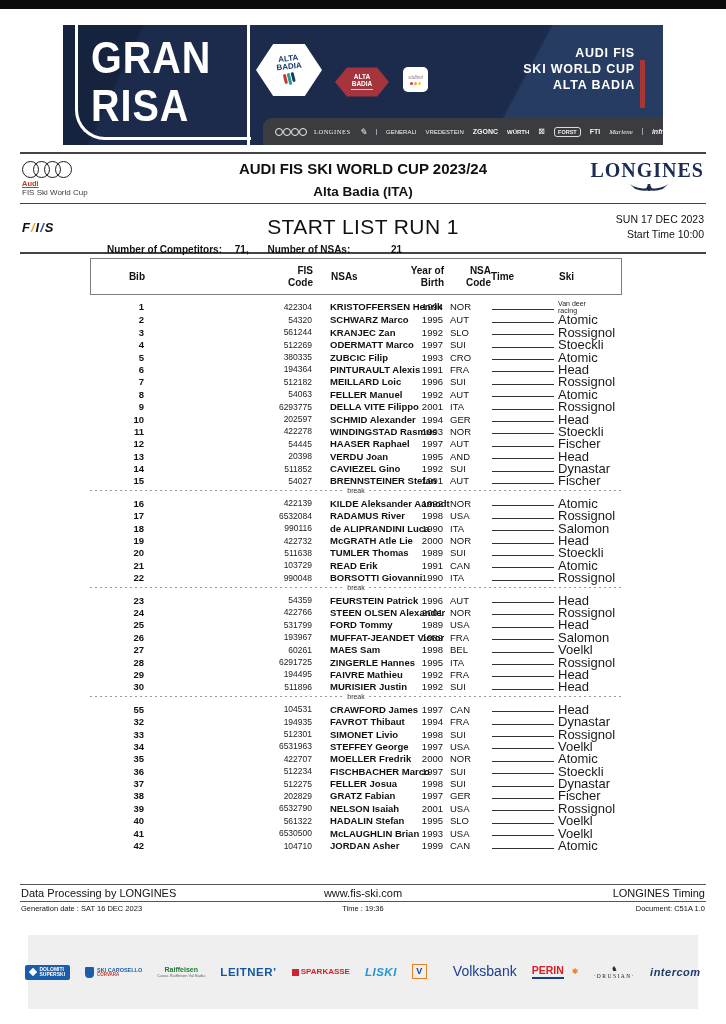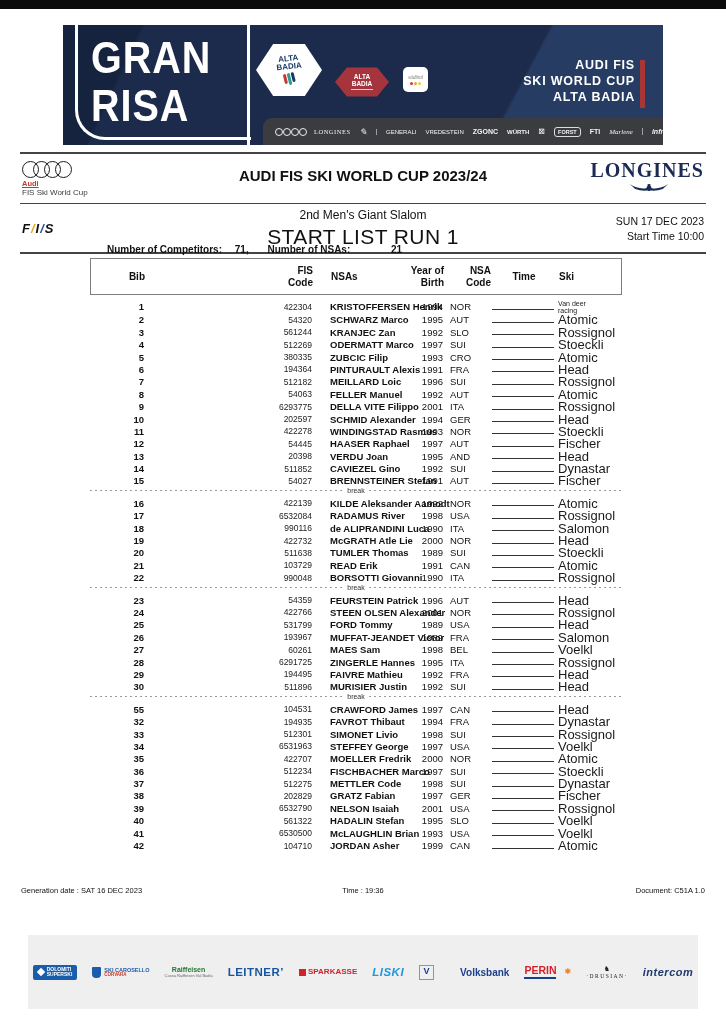--- a/index.html
+++ b/index.html
@@ -36,21 +36,21 @@
   .hex-red .ab-txt{color:#fff;font-weight:700;font-size:6.5px;line-height:6.5px;text-align:center;}
   .hex-red .ab-sub{width:22px;height:1px;background:#e8cfcf;margin-top:2px;}
   .cube{position:absolute;left:340px;top:42px;width:25px;height:25px;background:#fff;border-radius:5px;
         display:flex;flex-direction:column;align-items:center;justify-content:center;gap:2px;}
   .cube .cube-txt{font-size:4.5px;color:#777;font-style:italic;}
   .cube .dots{display:flex;gap:1px;}
   .cube .dots i{width:3px;height:3px;border-radius:50%;display:block;}
   .cube .dots i:nth-child(1){background:#d23b2e;}
   .cube .dots i:nth-child(2){background:#e9a13b;}
   .cube .dots i:nth-child(3){background:#e4d43a;}
-  .banner-right{position:absolute;right:28px;top:32px;text-align:right;color:#fff;
+  .banner-right{position:absolute;right:28px;top:20px;text-align:right;color:#fff;
                 font-weight:700;font-size:12.5px;line-height:16px;letter-spacing:.8px;}
   .red-bar{position:absolute;right:18px;top:35px;width:5px;height:48px;background:#a93636;}
   .banner-strip{position:absolute;left:200px;right:0;bottom:0;height:27px;background:#3b3c40;
                 border-top-left-radius:9px;display:flex;align-items:center;gap:9px;
                 padding:0 12px;box-sizing:border-box;}
   .bsp{color:#f2f2f2;font-size:6px;white-space:nowrap;display:flex;align-items:center;gap:2px;}
   .bsp-audi-rings i{display:block;width:6px;height:6px;border:1px solid #eee;border-radius:50%;margin-right:-2px;}
   .bsp-longines{font-family:"Liberation Serif",serif;letter-spacing:.5px;font-size:6.5px;}
   .bsp-generali{border-left:1px solid #9aa0aa;padding-left:9px;}
   .bsp-zgonc,.bsp-fti{font-weight:700;font-size:7px;}
@@ -96,21 +96,21 @@
   .tbl{position:absolute;left:90px;top:258px;width:532px;}
   .tbl-head{border:1px solid #7d7d7d;display:grid;
             grid-template-columns:64px 158px 80px 51px 47px 66px 66px;
             box-sizing:border-box;padding:4px 0;height:37px;align-items:center;}
   .th{font-weight:700;font-size:10px;line-height:11.5px;}
   .th.bib{text-align:right;padding-right:10px;}
   .th.code{text-align:right;}
   .th.name{padding-left:18px;}
   .th.year{text-align:right;}
   .th.nsa{padding-left:7px;text-align:right;}
-  .th.time{text-align:center;}
+  .th.time{}
   .th.ski{padding-left:2px;}
   .tbl-body{margin-top:5px;}
   .row{display:grid;grid-template-columns:64px 158px 80px 51px 47px 66px 66px;
        height:12.4px;align-items:center;}
   .cell{overflow:visible;white-space:nowrap;}
   .cell.bib{font-weight:700;font-size:9.5px;text-align:right;padding-right:10px;}
   .cell.code{font-size:8.5px;text-align:right;color:#222;}
   .cell.name{font-weight:700;font-size:9.5px;padding-left:18px;}
   .cell.year{font-size:9.5px;text-align:right;}
   .cell.nsa{font-size:9.5px;padding-left:7px;}
@@ -149,21 +149,21 @@
   .sp-raiffeisen .t1{color:#1f7a33;font-size:7px;font-weight:700;}
   .sp-raiffeisen .t2{color:#666;font-size:4px;}
   .sp-leitner{color:#16559f;font-weight:700;font-size:11.5px;letter-spacing:.5px;}
   .sp-sparkasse{flex-direction:row;gap:2px;align-items:flex-start;}
   .sp-sparkasse .box{width:7px;height:7px;background:#d0232e;display:block;margin-top:1px;}
   .sp-sparkasse .t1{color:#d0232e;font-weight:700;font-size:8px;}
   .sp-liski{color:#2196d6;font-weight:700;font-style:italic;font-size:11.5px;letter-spacing:.5px;}
   .sp-volksbank{flex-direction:row;gap:3px;align-items:center;}
   .sp-volksbank .vbox{width:13px;height:13px;border:1.5px solid #e98024;display:flex;
                       align-items:center;justify-content:center;color:#1b3f8f;font-weight:700;font-size:9px;}
-  .sp-volksbank .t1{color:#1b3f8f;font-weight:700;font-size:10px;margin-left:23px;}
+  .sp-volksbank .t1{color:#1b3f8f;font-weight:400;font-size:14px;margin-left:23px;}
   .sp-perin{flex-direction:row;gap:8px;align-items:center;}
   .sp-perin .t1{color:#d62027;font-weight:700;font-size:10.5px;border-bottom:2px solid #1b3f8f;}
   .sp-perin .gear{color:#e98024;font-size:8px;}
   .sp-drusian .crest{font-size:7px;color:#222;}
   .sp-drusian .t1{color:#222;font-size:5.5px;letter-spacing:1.5px;font-family:"Liberation Serif",serif;}
   .sp-intercom{color:#1d3a6e;font-weight:700;font-style:italic;font-size:11px;letter-spacing:.5px;}
 </style>
 </head>
 <body>
 
@@ -237,35 +237,35 @@
             <i></i>
             <i></i>
             <i></i>
             <i></i>
           </div>
         <div class="audi-name">Audi</div>
         <div class="audi-sub">FIS Ski World Cup</div>
       </div>
       <div class="hdr-center">
         <div class="hdr-title">AUDI FIS SKI WORLD CUP 2023/24</div>
+        <div class="hdr-subtitle">Alta Badia (ITA)</div>
       </div>
       <div class="longines-block">
         <div class="longines-word">LONGINES</div>
         <div class="longines-wings">
           <svg width="42" height="11" viewBox="0 0 60 16">
             <path d="M2 3 Q14 11 26 9 L28 5 L30 11 L32 5 L34 9 Q46 11 58 3 L50 10 Q40 14 30 12 Q20 14 10 10 Z" fill="#1c2b53"></path>
             <rect x="28" y="3" width="4" height="10" fill="#1c2b53"></rect>
           </svg>
         </div>
       </div>
     </div>
     <div class="hdr-rowB">
       <div class="fis-logo">F<span class="sl1">/</span>I<span class="sl2">/</span>S</div>
       <div>
-        <div class="event-name">2nd Men's Giant Slalom</div>
         <div class="run-title">START LIST RUN 1</div>
       </div>
       <div class="date-block">
         <div>SUN 17 DEC 2023</div>
         <div>Start Time 10:00</div>
       </div>
     </div>
   </div>
 
   <div class="competitors">
@@ -703,21 +703,21 @@
           <div class="cell year">1997</div>
           <div class="cell nsa">SUI</div>
           <div class="cell time">
             <div class="time-line"></div>
           </div>
           <div class="cell ski">Stoeckli</div>
         </div>
         <div class="row">
           <div class="cell bib">37</div>
           <div class="cell code">512275</div>
-          <div class="cell name">METTLER Code</div>
+          <div class="cell name">FELLER Josua</div>
           <div class="cell year">1998</div>
           <div class="cell nsa">SUI</div>
           <div class="cell time">
             <div class="time-line"></div>
           </div>
           <div class="cell ski">Dynastar</div>
         </div>
         <div class="row">
           <div class="cell bib">38</div>
           <div class="cell code">202829</div>
@@ -770,20 +770,25 @@
           <div class="cell nsa">CAN</div>
           <div class="cell time">
             <div class="time-line"></div>
           </div>
           <div class="cell ski">Atomic</div>
         </div>
       </div>
   </div>
 
   <div class="doc-footer">
+    <div class="ftr2">
+      <span>Data Processing by LONGINES</span>
+      <span class="c">www.fis-ski.com</span>
+      <span class="r">LONGINES Timing</span>
+    </div>
     <div class="ftr3">
       <span>Generation date : SAT 16 DEC 2023</span>
       <span class="c">Time : 19:36</span>
       <span class="r">Document: C51A 1.0</span>
     </div>
   </div>
 
   <div class="sponsor-bar">
     <div class="sp sp-dolomiti">
       <i class="diamond"></i>

